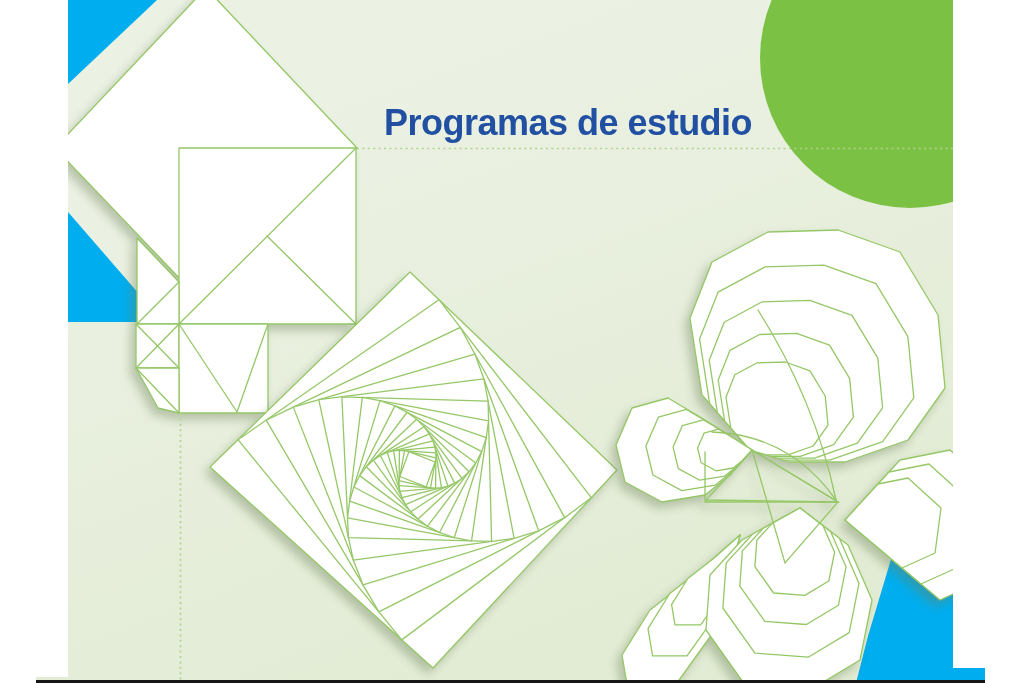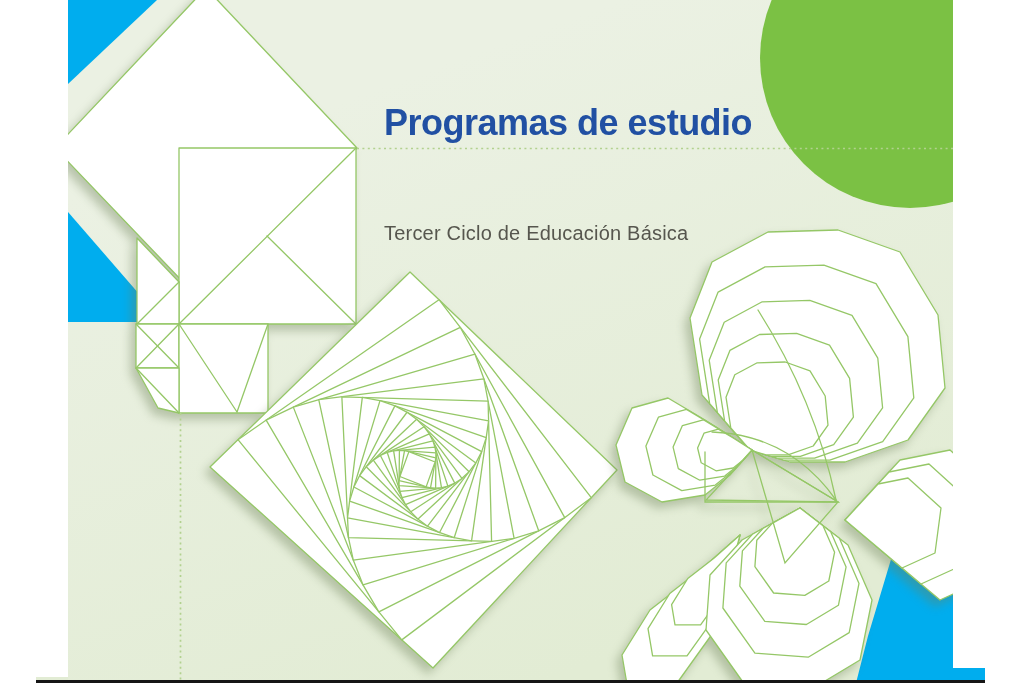--- a/index.html
+++ b/index.html
@@ -115,19 +115,18 @@
           <path d="M752,450 L838,502 L785,563 Z" class="lineg"></path>
           <path d="M836,500 Q815,400 758,310" class="lineg"></path>
           <path d="M836,500 Q790,435 712,432" class="lineg"></path>
         </g>
 
       <line class="dotted" x1="357" y1="148.5" x2="953" y2="148.5"></line>
       <line class="dotted" x1="180.5" y1="413" x2="180.5" y2="681"></line>
     </svg>
 
     <div class="series-title">Programas de estudio</div>
-    <div class="cover-subtitle">Tercer Ciclo de Educación Básica</div>
   </div>
 
   <div class="bottom-strip-left"></div>
   <div class="bottom-strip-right"></div>
   <div class="bottom-bar"></div>
 </div>
 
 </body></html>

